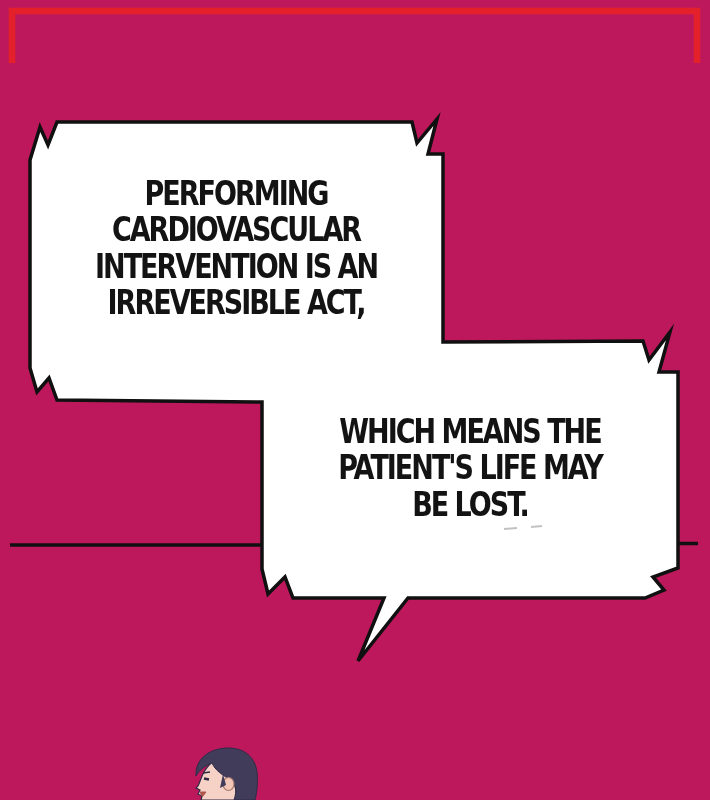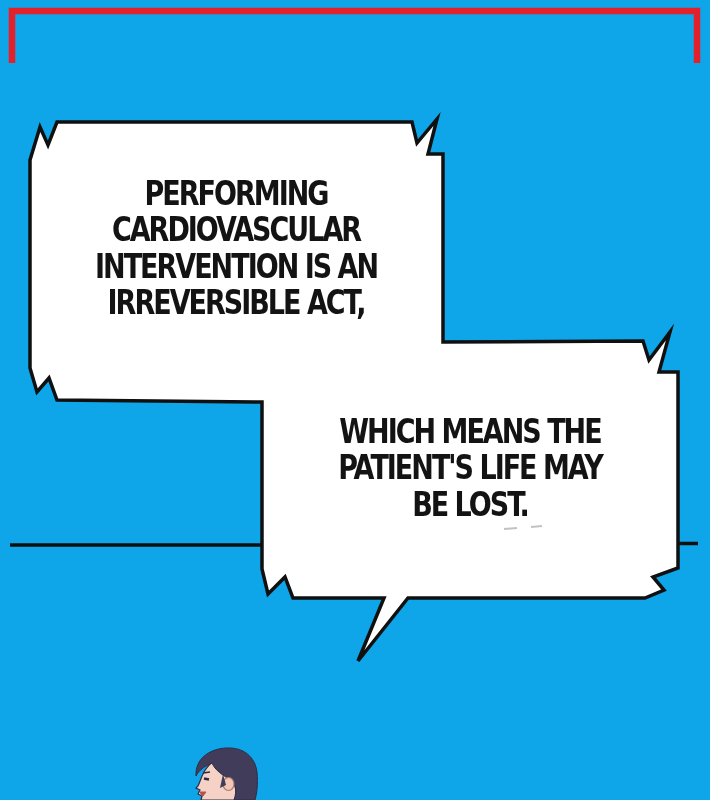--- a/index.html
+++ b/index.html
@@ -1,19 +1,19 @@
 <!DOCTYPE html>
 <html><head>
 <meta charset="utf-8">
 <style>
   html,body{margin:0;padding:0;background:#fff;}
   #stage{
     position:relative;
     width:710px;height:800px;
-    background:#0ea5e9;
+    background:#be185d;
     overflow:hidden;
     font-family:"DejaVu Sans",sans-serif;
   }
   #art{position:absolute;left:0;top:0;}
   .dialogue{
     position:absolute;
     text-align:center;
     color:#131313;
     font-weight:700;
     font-size:27px;

